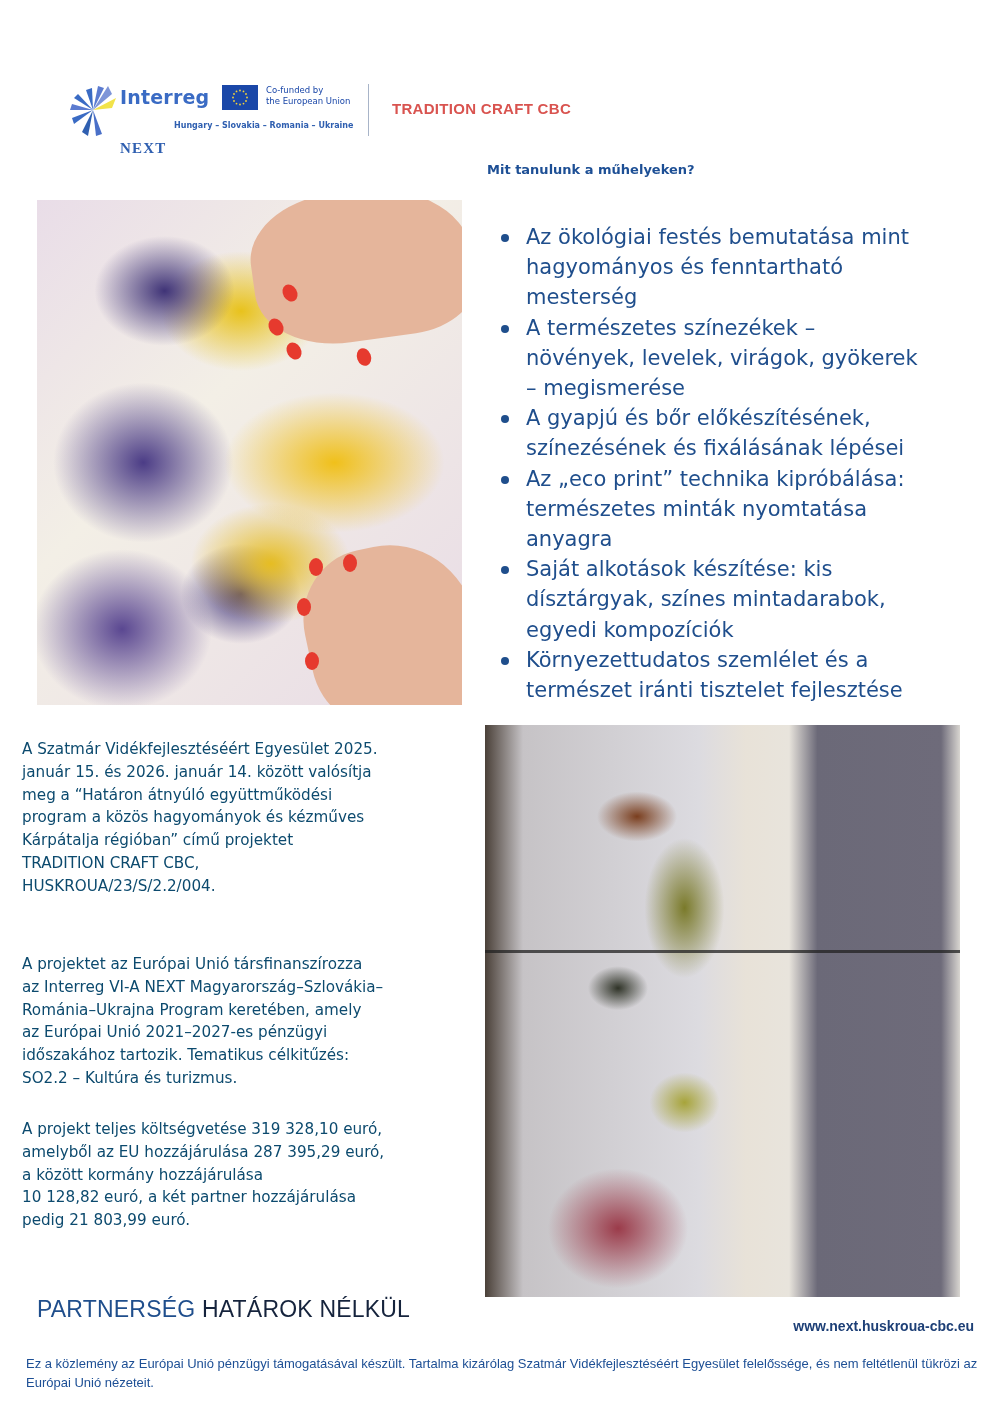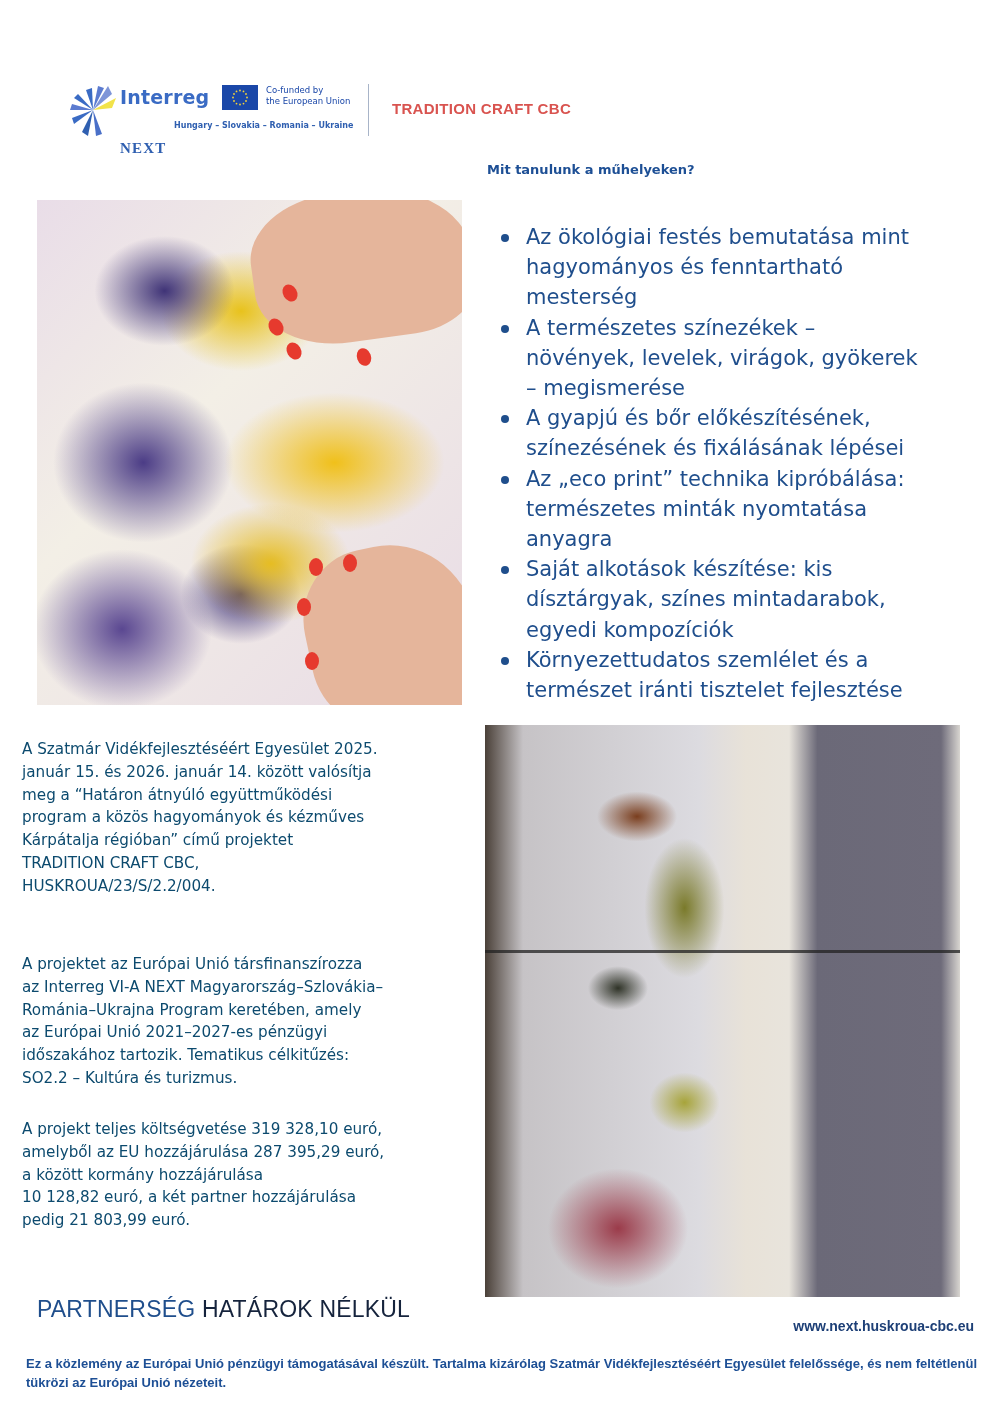--- a/index.html
+++ b/index.html
@@ -57,21 +57,21 @@
   .body-text { position: absolute; left: 22px; width: 440px; font-family: "DejaVu Sans", sans-serif; font-size: 15.2px; line-height: 22.8px; color: #0c4a6e; }
   .p1 { top: 738px; }
   .p2 { top: 953px; }
   .p3 { top: 1118px; }
   .body-text span { display: block; white-space: nowrap; }
 
   
   .partnership { position: absolute; left: 37px; top: 1296px; font-family: "Liberation Sans", sans-serif; font-size: 23px; color: #1f4e8c; letter-spacing: 0.2px; }
   .partnership .dark { color: #15233c; }
   .website { position: absolute; right: 26px; top: 1318px; font-family: "Liberation Sans", sans-serif; font-weight: bold; font-size: 14px; color: #1d3f76; }
-  .disclaimer { position: absolute; left: 26px; top: 1354px; width: 960px; font-family: "Liberation Sans", sans-serif; font-weight: bold; font-size: 13px; line-height: 19px; color: #1d4f95; }
+  .disclaimer { position: absolute; left: 26px; top: 1354px; width: 960px; font-family: "Liberation Sans", sans-serif; font-weight: normal; font-size: 13px; line-height: 19px; color: #1d4f95; }
 </style>
 </head>
 <body>
 
 <div class="header">
   <div class="interreg-logo">
     <svg class="interreg-star" viewBox="0 0 50 54">
       <polygon points="25,26 48,14 44,24" fill="#f2e34a"></polygon>
       <polygon points="25,26 40,2 44,10" fill="#7e95d8"></polygon>
       <polygon points="25,26 30,2 36,4" fill="#5b7bd0"></polygon>

